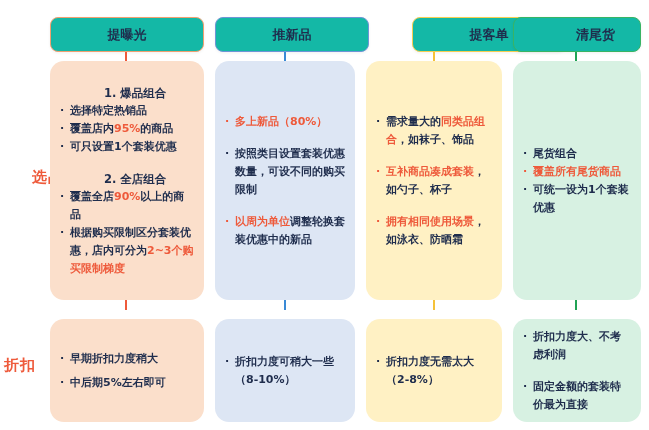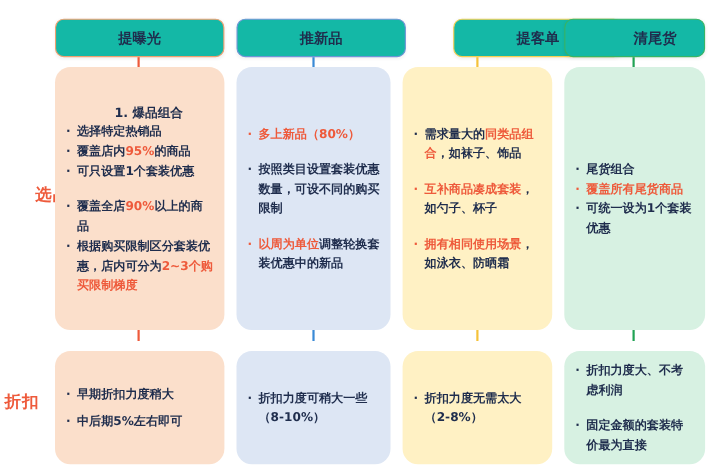--- a/index.html
+++ b/index.html
@@ -45,20 +45,21 @@
     </div>
   <div class="item">
       <span class="bullet">·</span>
       <span class="item-text"><span>覆盖店内</span><span class="hl">95%</span><span>的商品</span></span>
     </div>
   <div class="item">
       <span class="bullet">·</span>
       <span class="item-text">可只设置1个套装优惠</span>
     </div>
   <div class="gap"></div>
+  <div class="sub-title">2. 全店组合</div>
   <div class="item">
       <span class="bullet">·</span>
       <span class="item-text"><span>覆盖全店</span><span class="hl">90%</span><span>以上的商品</span></span>
     </div>
   <div class="item">
       <span class="bullet">·</span>
       <span class="item-text"><span>根据购买限制区分套装优惠，店内可分为</span><span class="hl">2~3个购买限制梯度</span></span>
     </div>
 </div>
 <div class="connector" style="left:125px;top:300px;height:10px;background:#ee5a3b;"></div>

